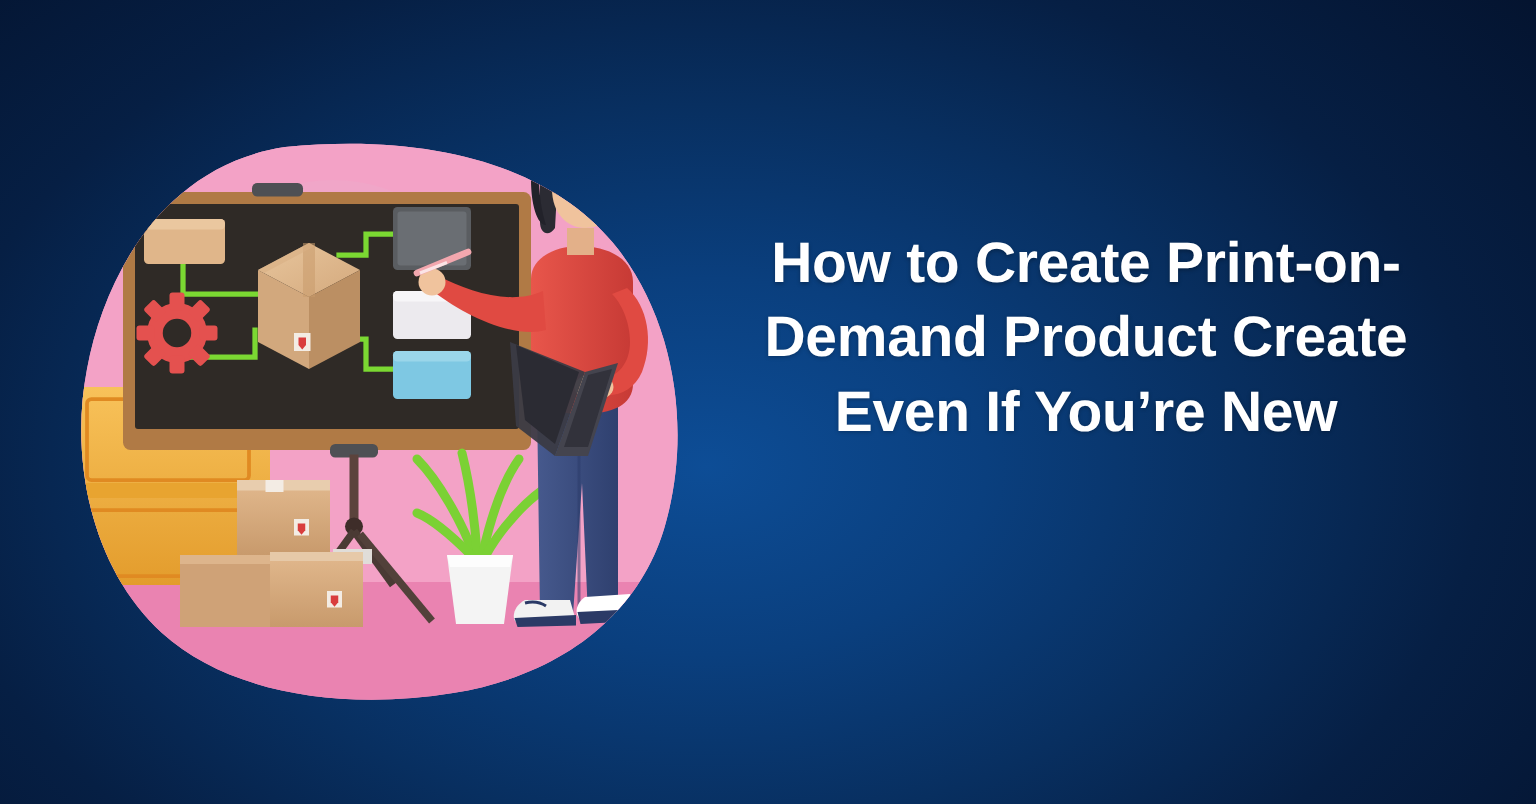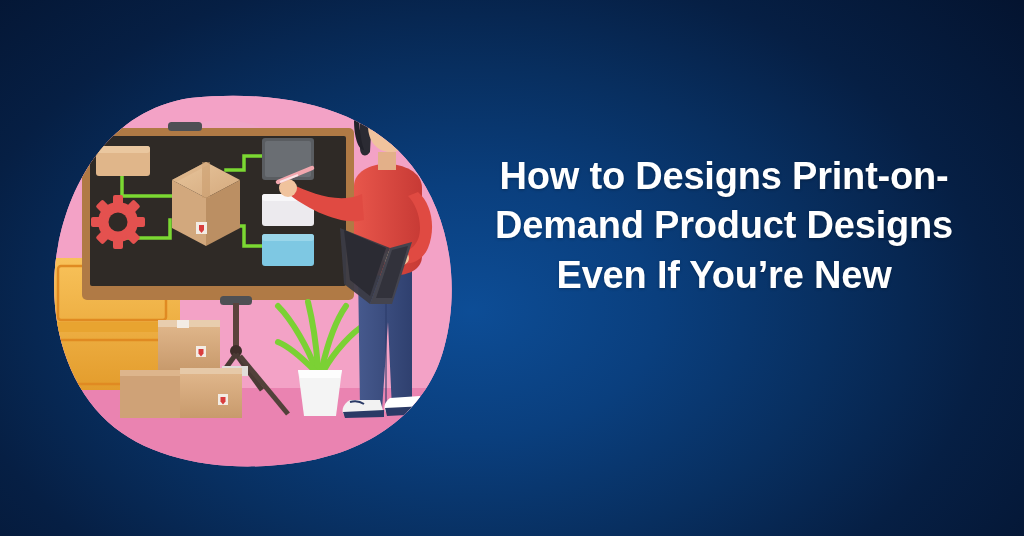--- a/index.html
+++ b/index.html
@@ -257,15 +257,15 @@
 
           <path d="M342,62 q8,6 16,0 q-8,4 -16,0 Z" fill="#c0423f"></path>
 
           <path d="M320,30 C318,50 320,68 324,80 C318,80 314,66 314,50 C314,40 316,32 320,30 Z" fill="#22222a"></path>
           <path d="M378,30 C384,48 384,68 378,82 C386,78 390,62 388,46 C387,38 383,31 378,30 Z" fill="#22222a"></path>
         </g>
       </g>
     </svg>
   </div>
 
-  <h1 id="headline">How to Designs Print-on-Demand Product Designs Even If You’re New</h1>
+  <h1 id="headline">How to Create Print-on-Demand Product Create Even If You’re New</h1>
 
 </div>
 
 </body></html>

